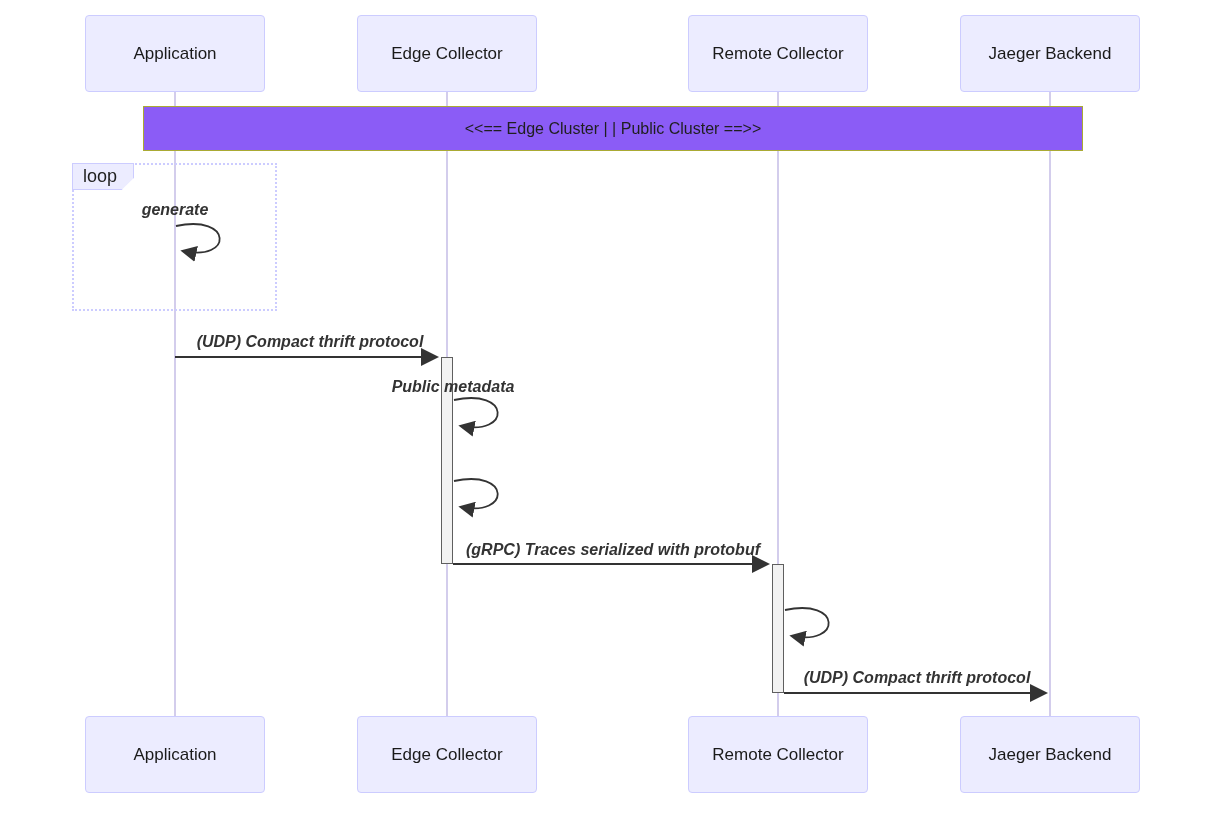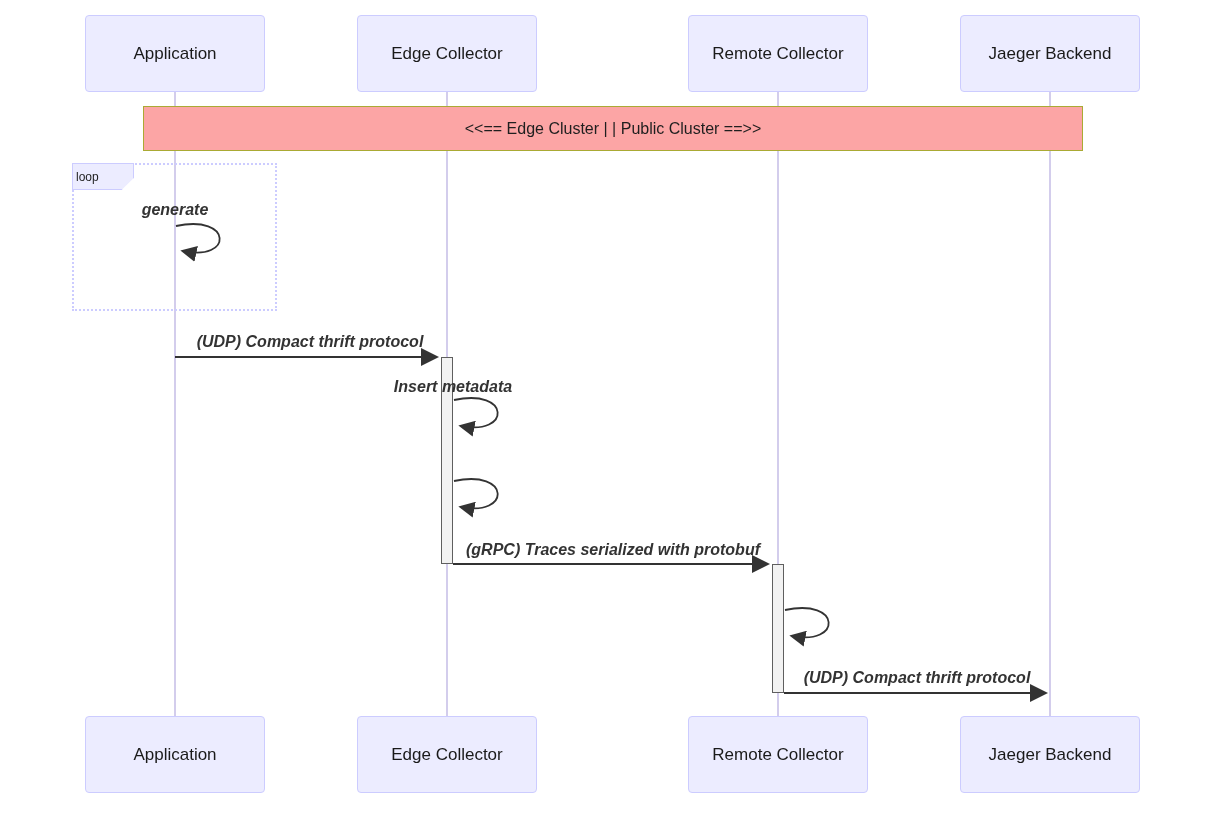--- a/index.html
+++ b/index.html
@@ -23,42 +23,42 @@
     background:#ECECFF;
     border:1px solid #CCCCFF;
     border-radius:4px;
     display:flex;align-items:center;justify-content:center;
     font-size:17px;color:#1a1a1a;
     box-sizing:border-box;
   }
   .note{
     position:absolute;
     left:143px;top:106px;width:940px;height:45px;
-    background:#fca5a5;
+    background:#8b5cf6;
     border:1px solid #AAAA33;
     box-sizing:border-box;
     display:flex;align-items:center;justify-content:center;
     font-size:16px;color:#1f1f1f;
   }
   .loop-frame{
     position:absolute;
     left:72px;top:163px;width:205px;height:148px;
     border:2px dotted #CCCCFF;
     box-sizing:border-box;
   }
   .loop-label{
     position:absolute;
     left:72px;top:163px;width:62px;height:27px;
     background:#ECECFF;
     border:1px solid #CCCCFF;
     box-sizing:border-box;
     clip-path:polygon(0 0,100% 0,100% 55%,80% 100%,0 100%);
     display:flex;align-items:center;
-    padding-left:3px;
-    font-size:12px;color:#1f1f1f;
+    padding-left:10px;
+    font-size:18px;color:#1f1f1f;
   }
   .activation{
     position:absolute;
     width:12px;
     background:#f2f2f2;
     border:1px solid #5f5f5f;
     box-sizing:border-box;
   }
   .msg-label{
     position:absolute;
@@ -118,21 +118,21 @@
     <line x1="175" y1="357" x2="436" y2="357" stroke="#333333" stroke-width="2" marker-end="url(#arrowhead)"></line>
     <path d="M 454 400 C 511 388, 511 436, 461 426" fill="none" stroke="#333333" stroke-width="1.8" marker-end="url(#arrowhead)"></path>
     <path d="M 454 481 C 511 469, 511 517, 461 507" fill="none" stroke="#333333" stroke-width="1.8" marker-end="url(#arrowhead)"></path>
     <line x1="453" y1="564" x2="767" y2="564" stroke="#333333" stroke-width="2" marker-end="url(#arrowhead)"></line>
     <path d="M 785 610 C 842 598, 842 646, 792 636" fill="none" stroke="#333333" stroke-width="1.8" marker-end="url(#arrowhead)"></path>
     <line x1="784" y1="693" x2="1045" y2="693" stroke="#333333" stroke-width="2" marker-end="url(#arrowhead)"></line>
   </svg>
 
   <div class="msg-label" style="left:175px;top:200px">generate</div>
   <div class="msg-label" style="left:310px;top:332px">(UDP) Compact thrift protocol</div>
-  <div class="msg-label" style="left:453px;top:377px">Insert metadata</div>
+  <div class="msg-label" style="left:453px;top:377px">Public metadata</div>
   <div class="msg-label" style="left:613px;top:540px">(gRPC) Traces serialized with protobuf</div>
   <div class="msg-label" style="left:917px;top:668px">(UDP) Compact thrift protocol</div>
 
   <div class="actor-box" style="left:85px;top:716px">
       <span>Application</span>
     </div>
   <div class="actor-box" style="left:357px;top:716px">
       <span>Edge Collector</span>
     </div>
   <div class="actor-box" style="left:688px;top:716px">

